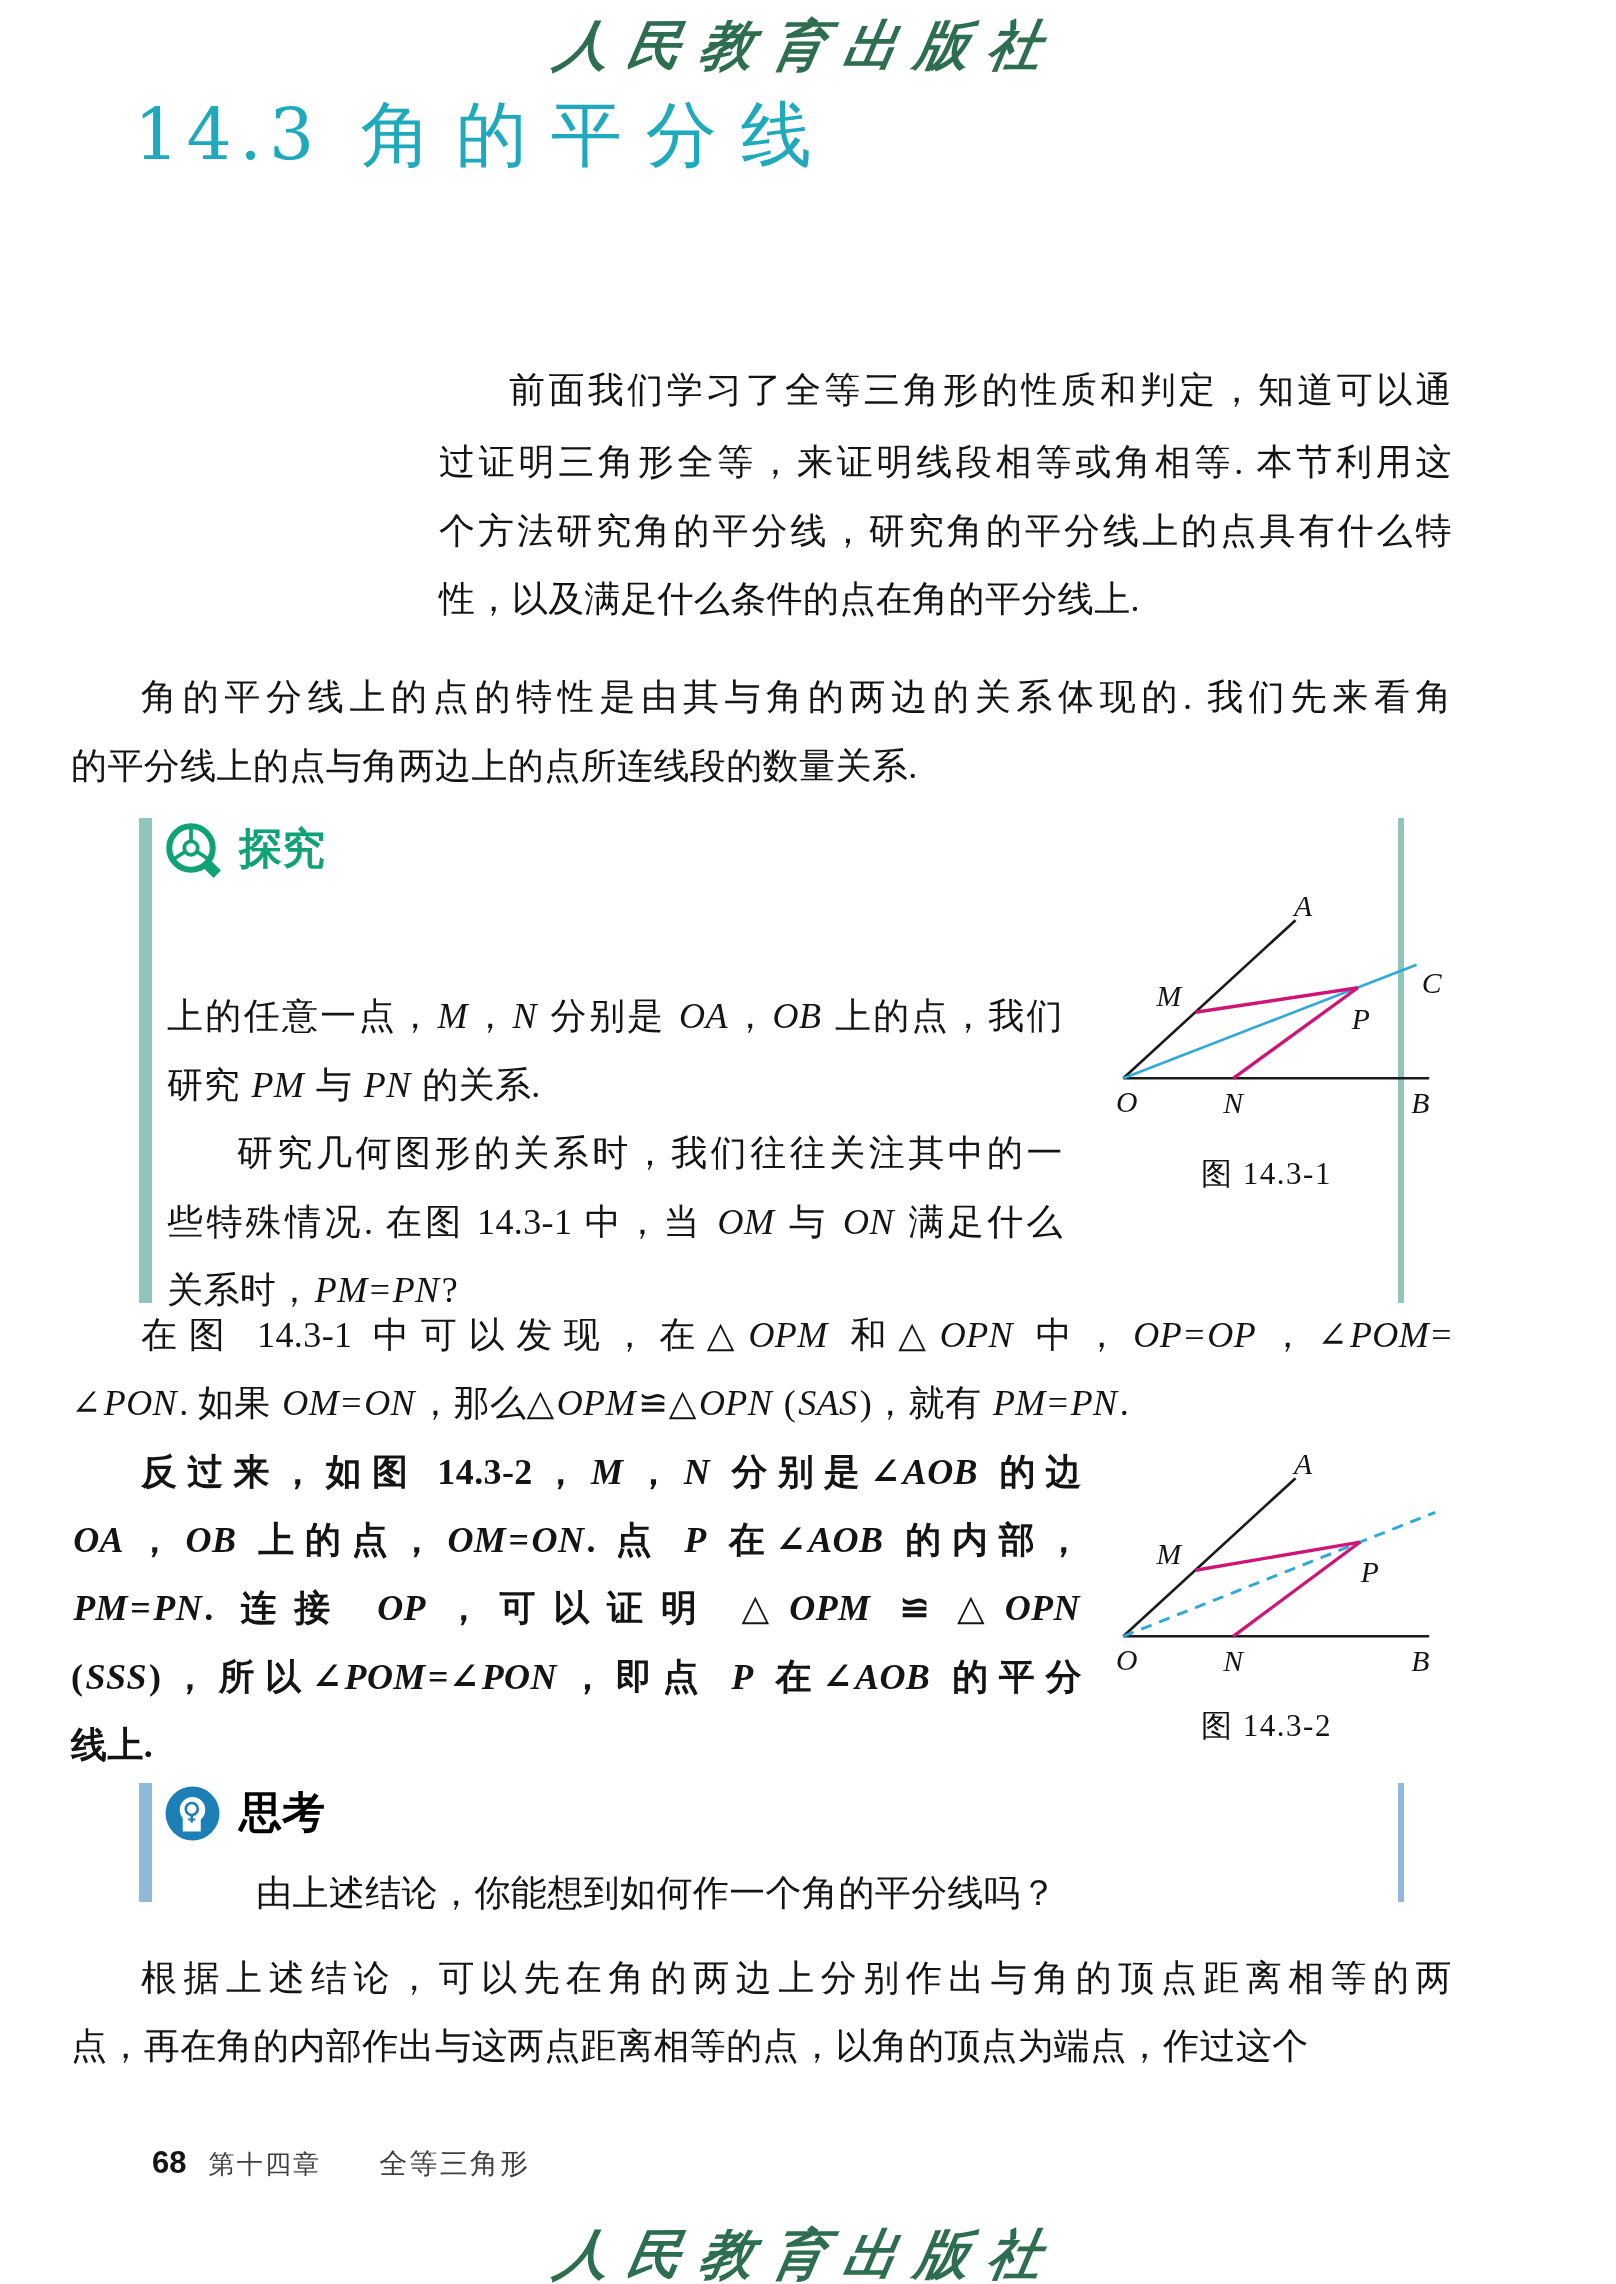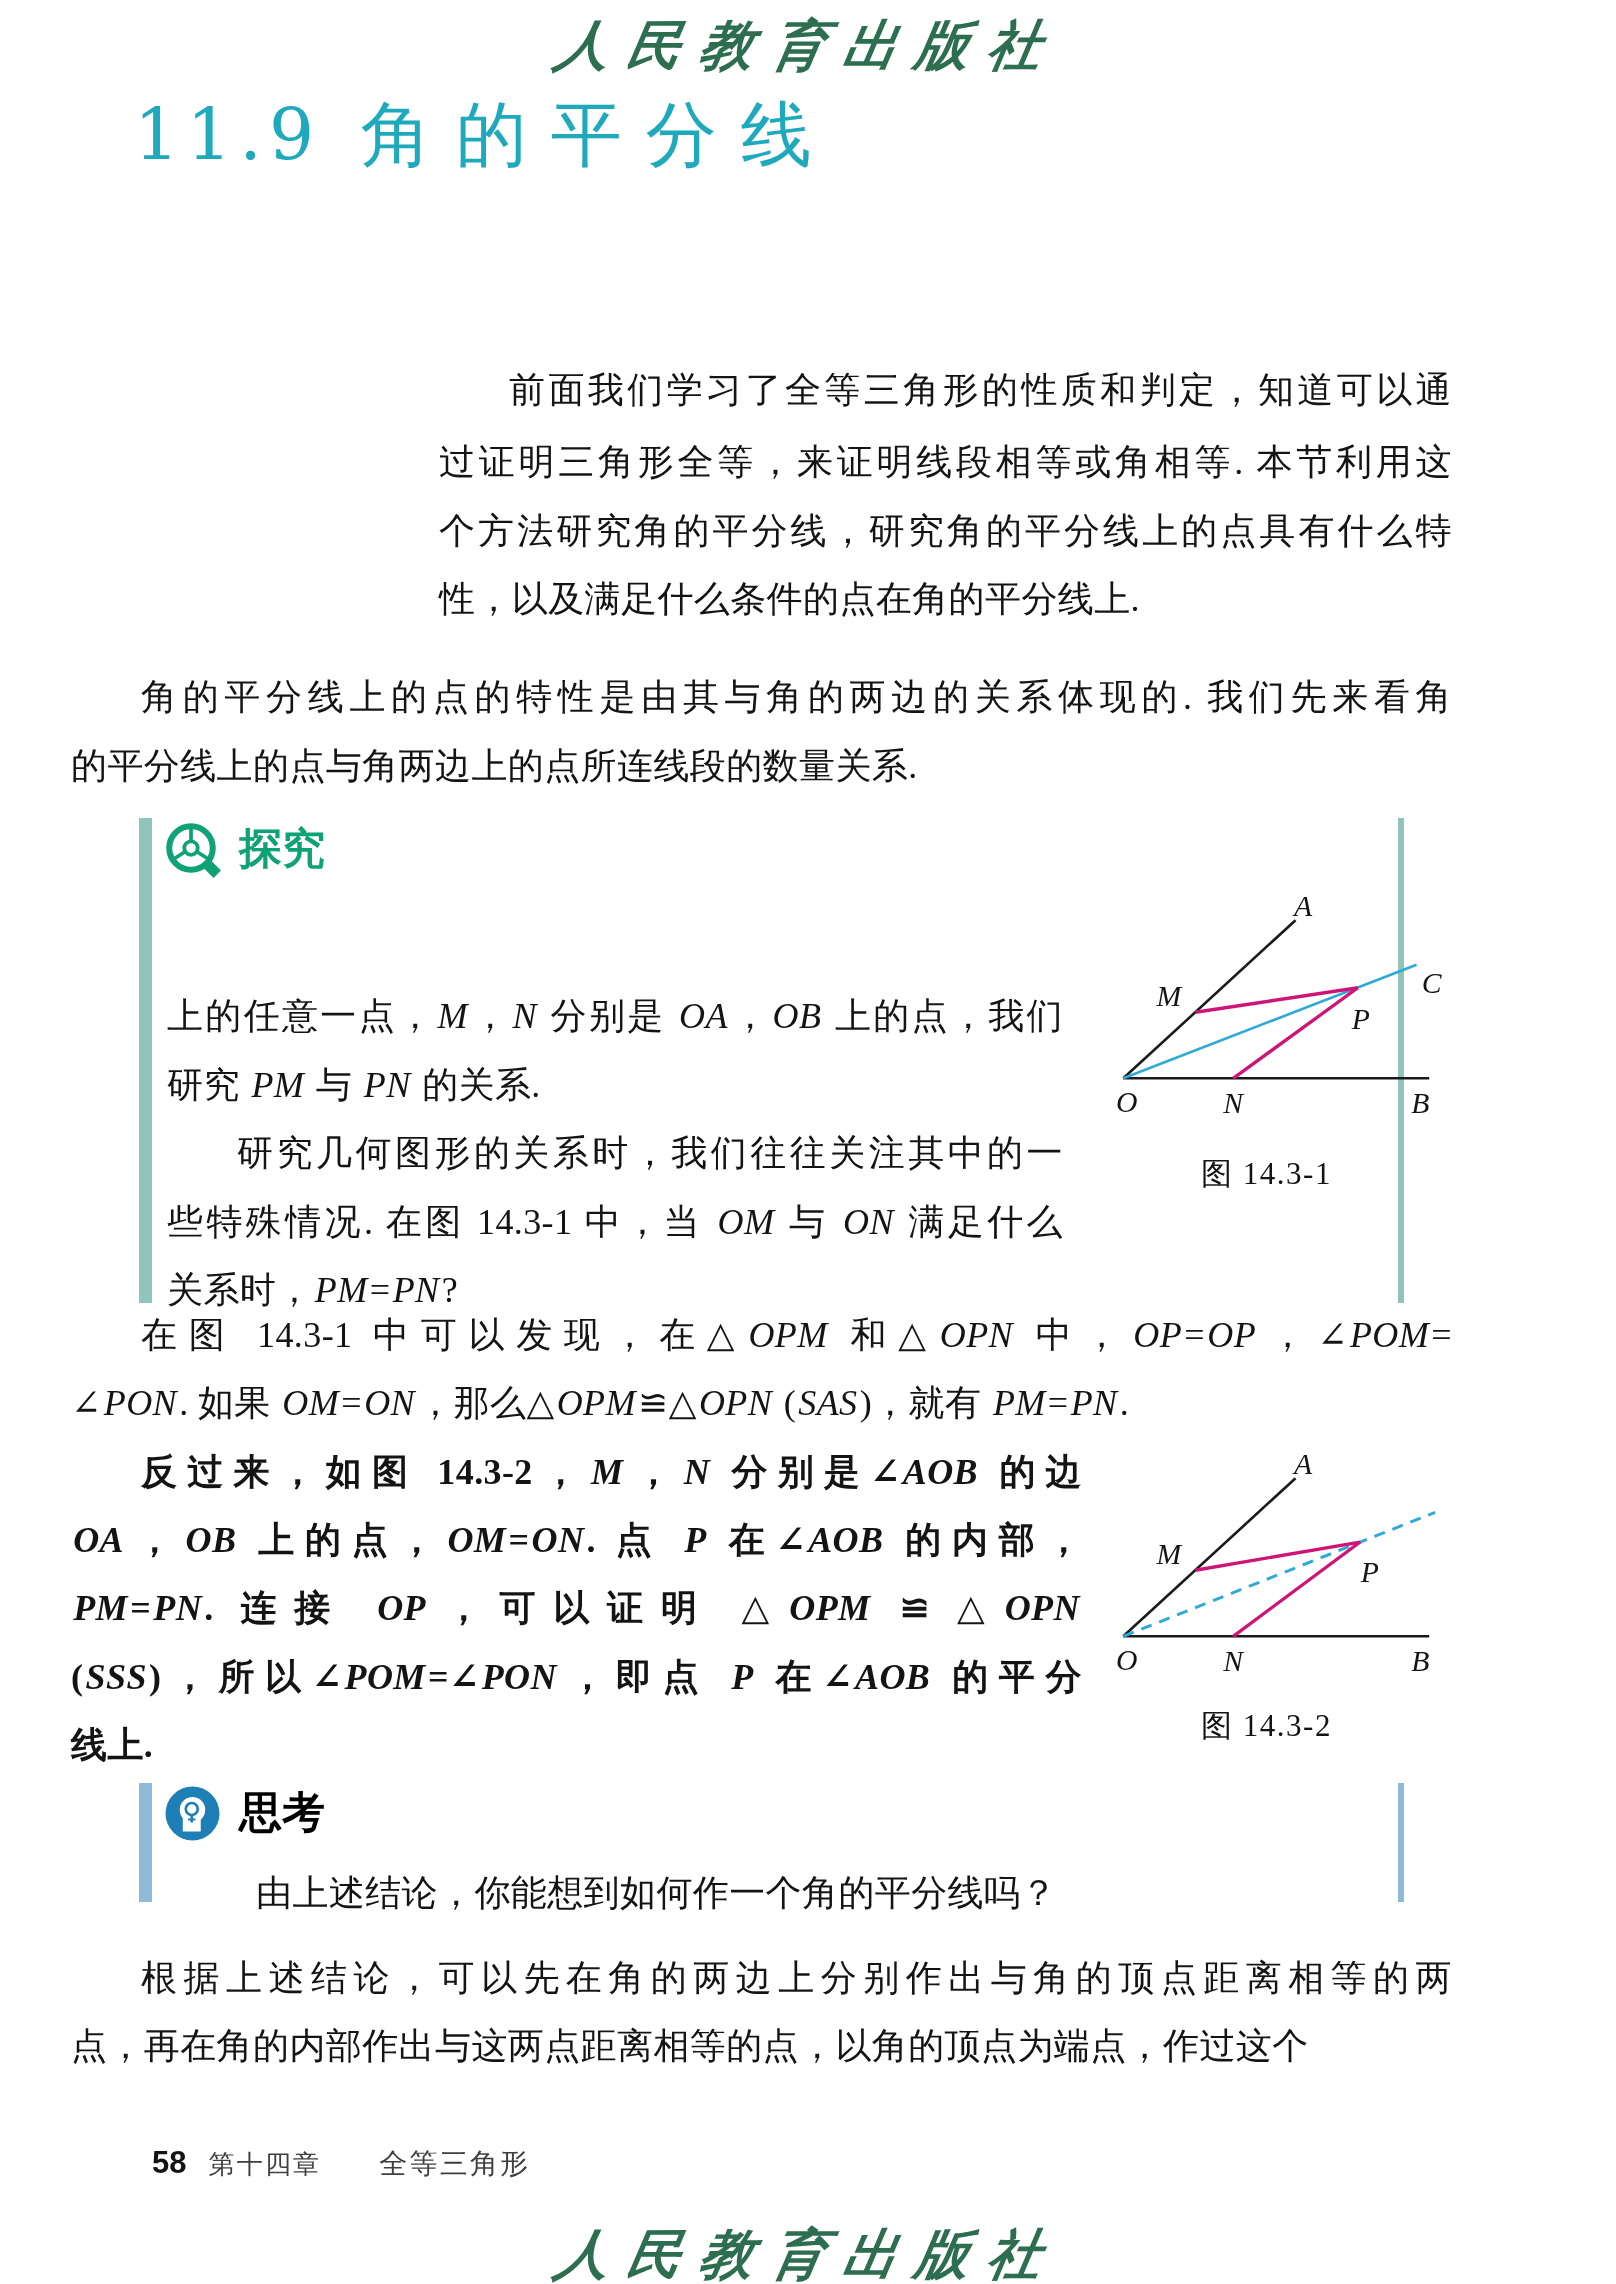--- a/index.html
+++ b/index.html
@@ -60,21 +60,21 @@
   .footer .chapTitle{font-size:28px;color:#3f3f3f;margin-left:58px;letter-spacing:2.2px;}
 </style>
 </head>
 <body>
 
 <div class="page">
 
   <div class="logo top">人民教育出版社</div>
 
   <div class="title">
-    <span class="num">11.9</span><span class="txt">角的平分线</span>
+    <span class="num">14.3</span><span class="txt">角的平分线</span>
   </div>
 
   <div class="line rich intro-line ind j" style="top:368px">前面我们学习了全等三角形的性质和判定，知道可以通</div>
   <div class="line rich intro-line j" style="top:440px">过证明三角形全等，来证明线段相等或角相等. 本节利用这</div>
   <div class="line rich intro-line j" style="top:509px">个方法研究角的平分线，研究角的平分线上的点具有什么特</div>
   <div class="line rich intro-line" style="top:577px">性，以及满足什么条件的点在角的平分线上.</div>
 
   <div class="line rich lead-line ind j" style="top:675px">角的平分线上的点的特性是由其与角的两边的关系体现的. 我们先来看角</div>
   <div class="line rich lead-line" style="top:744px">的平分线上的点与角两边上的点所连线段的数量关系.</div>
 
@@ -149,21 +149,21 @@
       <line x1="32" y1="46" x2="42" y2="46" stroke="#1d7fb5" stroke-width="2.5"></line>
     </svg>
     <span>思考</span>
   </div>
   <div class="line rich think-line ind" style="top:1871px">由上述结论，你能想到如何作一个角的平分线吗？</div>
 
   <div class="line rich final-line ind j" style="top:1956px">根据上述结论，可以先在角的两边上分别作出与角的顶点距离相等的两</div>
   <div class="line rich final-line" style="top:2024px">点，再在角的内部作出与这两点距离相等的点，以角的顶点为端点，作过这个</div>
 
   <div class="footer">
-    <span class="pn">58</span>
+    <span class="pn">68</span>
     <span class="chap">第十四章</span>
     <span class="chapTitle">全等三角形</span>
   </div>
 
   <div class="logo bottom">人民教育出版社</div>
 
 </div>
 
 
 </body></html>

